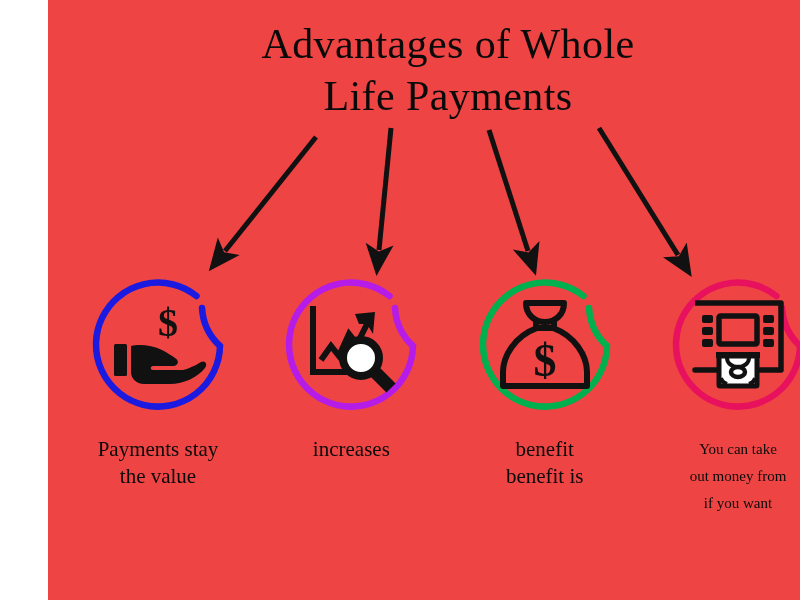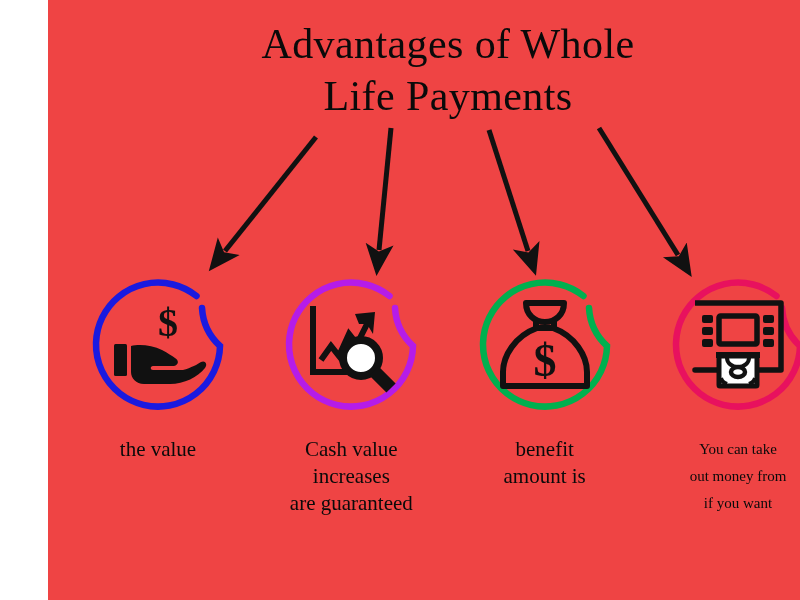--- a/index.html
+++ b/index.html
@@ -145,20 +145,21 @@
                        C 99 66, 102 70, 99 74
                        C 92 83, 78 90, 64 90
                        L 38 90
                        C 30 90, 25 84, 25 78
                        Z"></path>
             </g>
           </svg>
         </div>
       </div>
       <div class="caption">
+        <span class="cline">Payments stay</span>
         <span class="cline">the value</span>
       </div>
     </div>
 
     <div class="card card-2">
       <div class="ring-wrap">
         <svg class="ring-svg" width="168" height="168" viewBox="0 0 168 168">
           <path d="M122.5 34
                    A 62 62 0 1 0 146 84
                    A 56 56 0 0 1 128 46" fill="none" stroke="#b51ce8" stroke-width="6.5" stroke-linecap="round"></path>
@@ -174,23 +175,21 @@
 
             <path d="M56 20 L76 18 L74 40 L68 30 L60 30 Z" fill="#111111"></path>
 
             <circle cx="62" cy="64" r="18" fill="#ffffff" stroke="#111111" stroke-width="8"></circle>
 
             <path d="M75 77 L92 94" stroke="#111111" stroke-width="13" stroke-linecap="butt"></path>
           </svg>
         </div>
       </div>
       <div class="caption">
-        <span class="cline">Cash value</span>
         <span class="cline">increases</span>
-        <span class="cline">are guaranteed</span>
       </div>
     </div>
 
     <div class="card card-3">
       <div class="ring-wrap">
         <svg class="ring-svg" width="168" height="168" viewBox="0 0 168 168">
           <path d="M122.5 34
                    A 62 62 0 1 0 146 84
                    A 56 56 0 0 1 128 46" fill="none" stroke="#00b04f" stroke-width="6.5" stroke-linecap="round"></path>
         </svg>
@@ -205,21 +204,21 @@
                      L 10 92 L 94 92 L 94 78
                      C 94 62, 82 42, 60 34
                      Z" fill="none" stroke="#111111" stroke-width="6" stroke-linejoin="round"></path>
 
             <text x="52" y="82" font-family="Liberation Serif, serif" font-size="46" font-weight="bold" text-anchor="middle" fill="#111111">$</text>
           </svg>
         </div>
       </div>
       <div class="caption">
         <span class="cline">benefit</span>
-        <span class="cline">amount is</span>
+        <span class="cline">benefit is</span>
       </div>
     </div>
 
     <div class="card card-4">
       <div class="ring-wrap">
         <svg class="ring-svg" width="168" height="168" viewBox="0 0 168 168">
           <path d="M122.5 34
                    A 62 62 0 1 0 146 84
                    A 56 56 0 0 1 128 46" fill="none" stroke="#e8115e" stroke-width="6.5" stroke-linecap="round"></path>
         </svg>

